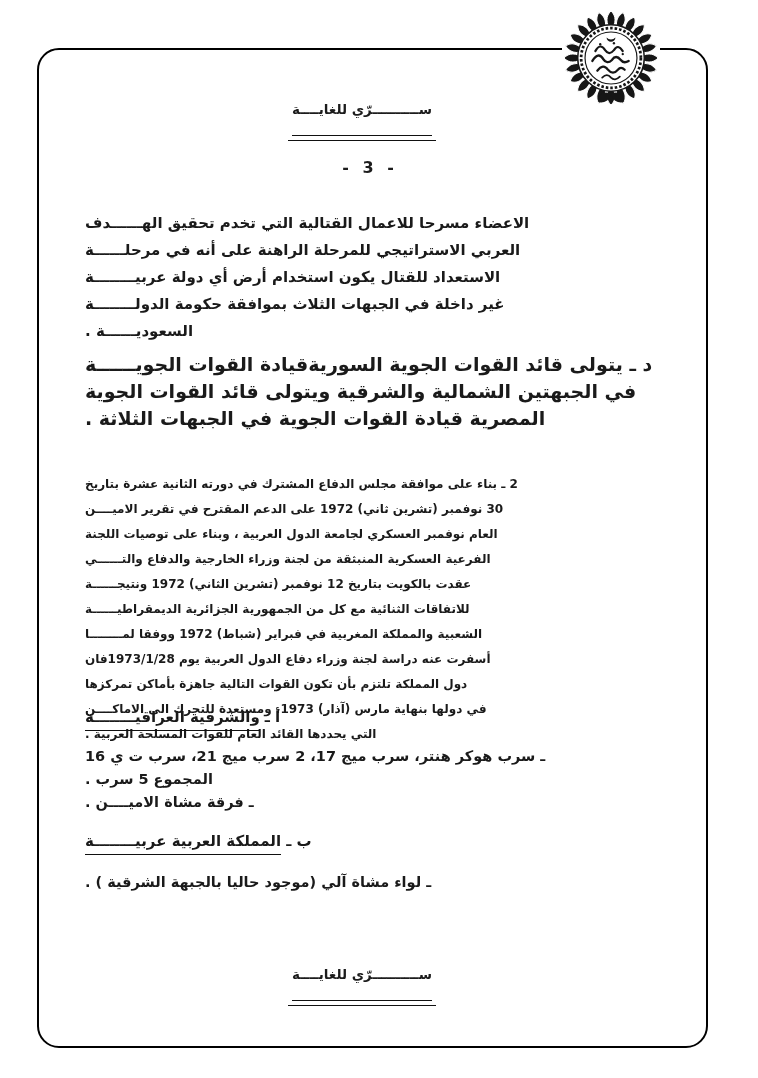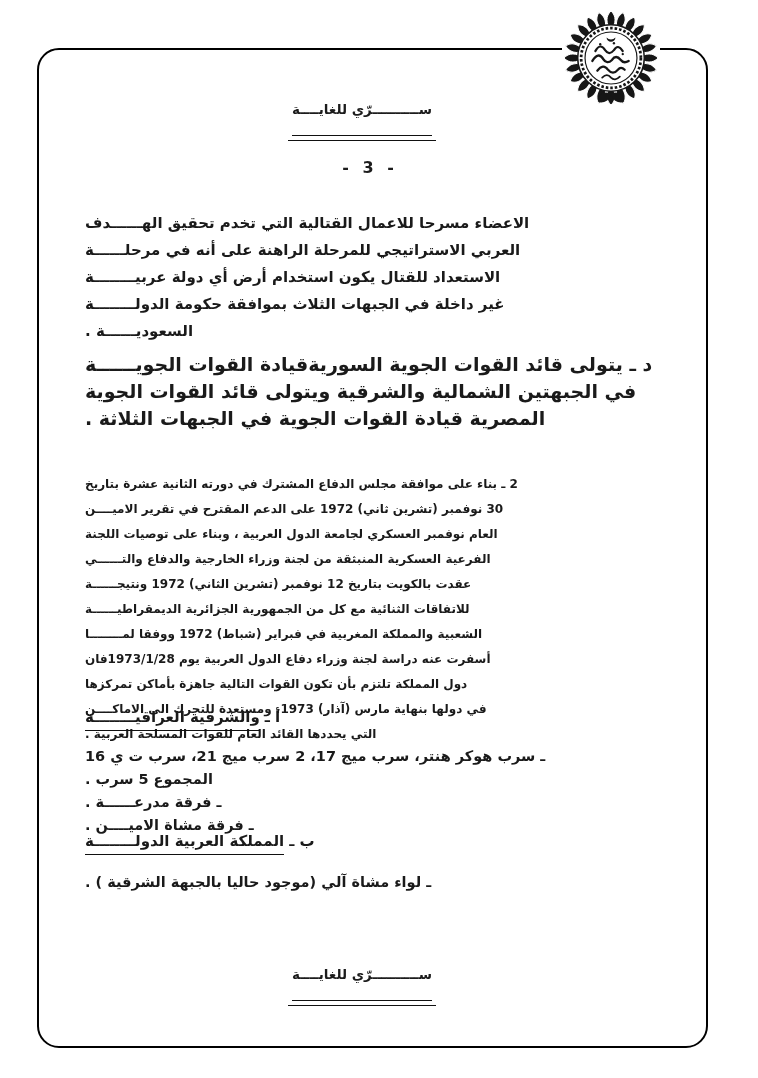--- a/index.html
+++ b/index.html
@@ -143,26 +143,25 @@
   <div class="line ind27">في دولها بنهاية مارس (آذار) 1973، ومستعدة للتحرك الى الاماكــــن</div>
   <div class="line ind27">التي يحددها القائد العام للقوات المسلحة العربية .</div>
 </div>
 
 <div class="doc-block" id="seca">
   <div class="sec-heading">
     <span class="sec-marker">أ ـ</span><span class="sec-title">والشرقية العراقيــــــــة</span>
   </div>
   <div class="bullet">ـ سرب هوكر هنتر، سرب ميج 17،‏ 2 سرب ميج 21، سرب ت ي 16</div>
   <div class="bullet cont">المجموع 5 سرب .</div>
-  <div class="bullet">ـ فرقة مدرعــــــة .</div>
   <div class="bullet">ـ فرقة مشاة الاميــــن .</div>
 </div>
 
 <div class="doc-block" id="secb">
   <div class="sec-heading">
-    <span class="sec-marker">ب ـ</span><span class="sec-title">المملكة العربية الدولــــــــة</span>
+    <span class="sec-marker">ب ـ</span><span class="sec-title">المملكة العربية عربيــــــــة</span>
   </div>
   <div class="bullet">ـ لواء مشاة آلي (موجود حاليا بالجبهة الشرقية ) .</div>
 </div>
 
 <div class="footer-pos">
   <span class="u-outer"><span class="u-inner">ســــــــــرّي للغايــــة</span></span>
 </div>
 
 </body></html>

